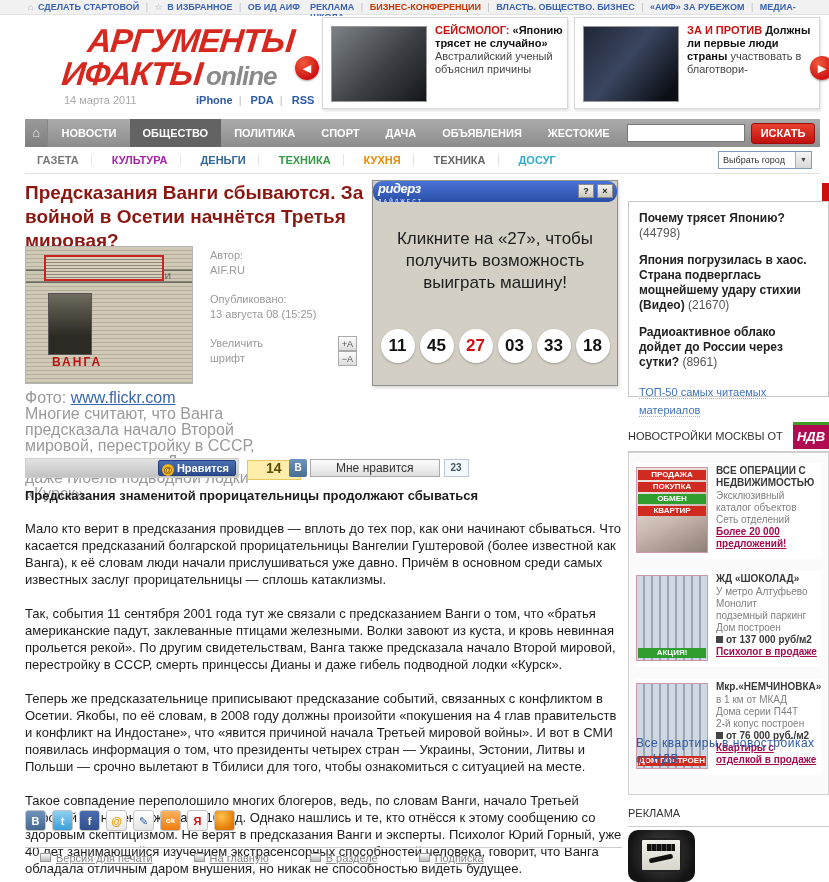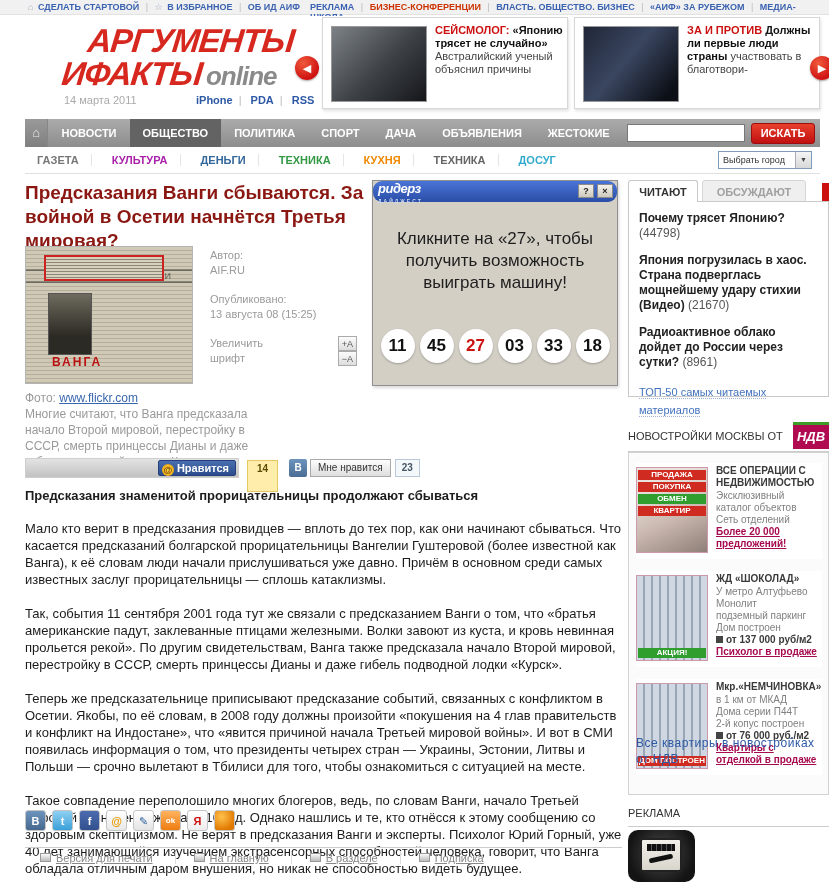--- a/index.html
+++ b/index.html
@@ -59,31 +59,31 @@
   .newspaper { position:absolute; left:25px; top:246px; width:168px; height:138px; border:1px solid #b5b5b5; background:#cfc9b6; overflow:hidden; cursor:pointer; }
   .np-head { text-align:center; font-size:9px; font-weight:bold; color:#1d1d1d; letter-spacing:1px; margin-top:22px; border-top:2px solid #333; border-bottom:2px solid #333; background:#c9c2ae; }
   .np-lines { position:absolute; left:0; top:0; width:100%; height:100%; background:repeating-linear-gradient(#cfc9b6 0 3px, #9d9786 3px 4px); opacity:.55; }
   .np-redbox { position:absolute; left:18px; top:8px; width:120px; height:26px; border:2px solid #cc2222; background:repeating-linear-gradient(#d6d0bd 0 2px,#8d8776 2px 3px); }
   .np-portrait { position:absolute; left:22px; top:46px; width:44px; height:62px; background:linear-gradient(#6e6a5e,#2c2a24 70%); border:1px solid #555; }
   .np-vanga { position:absolute; left:26px; top:108px; color:#b11; font-weight:bold; font-size:12px; letter-spacing:2px; }
   .art-meta { position:absolute; left:210px; top:248px; width:165px; font-size:11px; color:#9a9a9a; line-height:15px; }
   .meta-block { margin-bottom:14px; }
   .font-btns { position:absolute; left:124px; top:68px; }
   .font-btn { display:inline-block; width:19px; height:15px; border:1px solid #aaa; background:linear-gradient(#fcfcfc,#ddd); color:#555; font-size:9px; text-align:center; line-height:14px; margin-left:4px; cursor:pointer; }
-  .photo-cap { position:absolute; left:25px; top:390px; width:235px; font-size:12px; line-height:16px; color:#9a9a9a; }
+  .photo-cap { position:absolute; left:25px; top:390px; width:235px; font-size:16px; line-height:16px; color:#9a9a9a; }
   .photo-cap a { color:#3866ad; text-decoration:underline; cursor:pointer; }
 
   .like-row { position:absolute; left:25px; top:458px; width:560px; height:22px; }
   .mail-bar { position:absolute; left:0; top:0; width:214px; height:20px; background:linear-gradient(#e3e3e3,#c2c2c2); border:1px solid #cfcfcf; }
   .mail-like { position:absolute; right:2px; top:1px; height:16px; background:linear-gradient(#4a6eae,#2b4c8c); border:1px solid #23407a; border-radius:2px; color:#fff; font-size:11px; font-weight:bold; line-height:15px; padding:0 6px 0 3px; cursor:pointer; }
   .mail-at { display:inline-block; width:12px; height:12px; background:radial-gradient(#ffd34d,#e89a00); border-radius:50%; color:#7a4a00; font-size:9px; line-height:12px; text-align:center; font-weight:bold; margin-right:3px; vertical-align:-1px; }
-  .mail-count { position:absolute; left:222px; top:2px; height:32px; background:#ffeeab; border:1px solid #e3c95f; font-size:10px; font-weight:bold; color:#5b4a00; line-height:15px; padding:0 9px; cursor:pointer; }
+  .mail-count { position:absolute; left:222px; top:2px; height:20px; background:#ffeeab; border:1px solid #e3c95f; font-size:14px; font-weight:bold; color:#5b4a00; line-height:15px; padding:0 18px; cursor:pointer; }
   .vk-wrap { position:absolute; left:264px; top:1px; height:18px; display:flex; align-items:center; }
   .vk-ico { width:18px; height:18px; background:linear-gradient(#6d94bd,#4a6d94); color:#fff; font-size:10px; font-weight:bold; text-align:center; line-height:18px; border-radius:2px; cursor:pointer; }
-  .vk-btn { height:18px; background:linear-gradient(#fdfdfd,#dedede); border:1px solid #a9a9a9; font-size:10px; color:#333; line-height:16px; padding:0 7px; margin-left:3px; cursor:pointer; }
+  .vk-btn { height:18px; background:linear-gradient(#fdfdfd,#dedede); border:1px solid #a9a9a9; font-size:12px; color:#333; line-height:16px; padding:0 25px; margin-left:3px; cursor:pointer; }
   .vk-count { height:18px; background:#f4f8fb; border:1px solid #b8c8d8; font-size:10px; font-weight:bold; color:#456; line-height:16px; padding:0 6px; margin-left:4px; cursor:pointer; }
 
   .art-body { position:absolute; left:25px; top:487px; width:597px; font-size:13px; line-height:17px; color:#1c1c1c; }
   .art-lead { font-weight:bold; margin-bottom:16px; }
   .art-body p { margin-bottom:17px; }
 
   .social-row { position:absolute; left:25px; top:810px; display:flex; gap:6px; }
   .soc { width:21px; height:21px; border:1px solid #c4c4c4; border-radius:3px; font-size:11px; font-weight:bold; text-align:center; line-height:20px; cursor:pointer; color:#fff; }
   .soc-vk { background:linear-gradient(#6d94bd,#46688e); }
   .soc-tw { background:linear-gradient(#8fd0f2,#3aa0d8); }
@@ -326,24 +326,20 @@
     <div class="adwin-nums">
       <div class="adnum">11</div>
       <div class="adnum">45</div>
       <div class="adnum hot">27</div>
       <div class="adnum">03</div>
       <div class="adnum">33</div>
       <div class="adnum">18</div>
     </div>
   </div>
 
-  <div class="tabs">
-    <div class="tab tab-read">ЧИТАЮТ</div>
-    <div class="tab tab-disc">ОБСУЖДАЮТ</div>
-  </div>
   <div class="read-panel">
     <div class="read-item">
       <b>Почему трясет Японию?</b><br>
       <span class="cnt">(44798)</span>
     </div>
     <div class="read-item">
       <b>Япония погрузилась в хаос. Страна подверглась мощнейшему удару стихии (Видео)</b>
       <span class="cnt">(21670)</span>
     </div>
     <div class="read-item">

